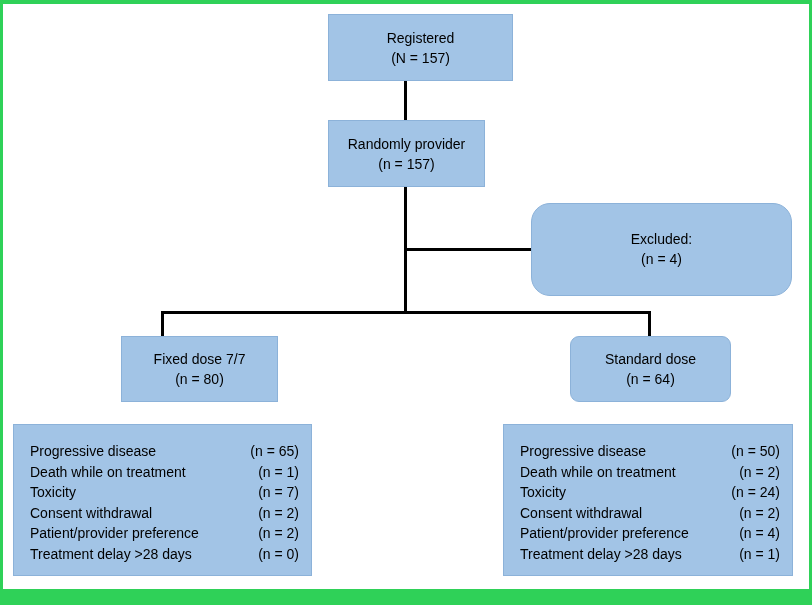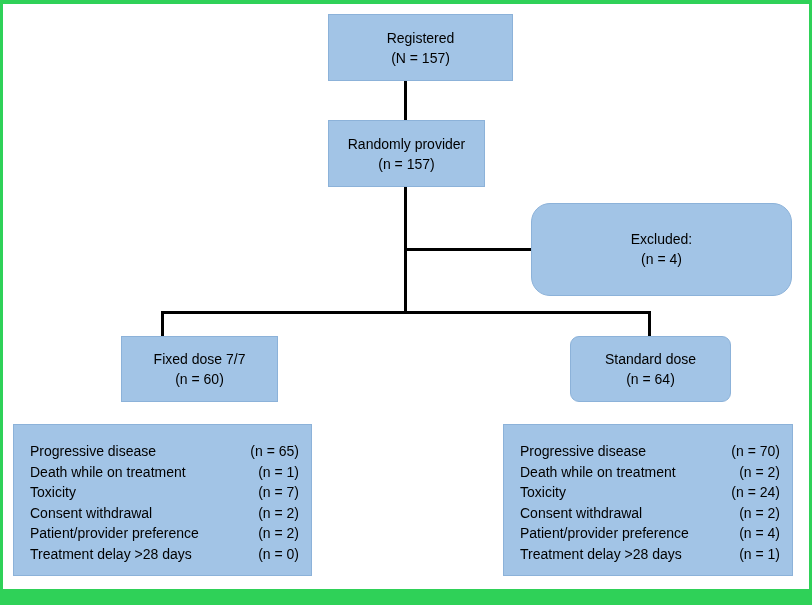--- a/index.html
+++ b/index.html
@@ -103,21 +103,21 @@
     <div>(n = 157)</div>
   </div>
 
   <div class="node node-excluded">
     <div>Excluded:</div>
     <div>(n = 4)</div>
   </div>
 
   <div class="node node-fixed">
     <div>Fixed dose 7/7</div>
-    <div>(n = 60)</div>
+    <div>(n = 80)</div>
   </div>
 
   <div class="node node-standard">
     <div>Standard dose</div>
     <div>(n = 64)</div>
   </div>
 
   <div class="list-node list-fixed">
     <div class="outcome-row">
       <span class="label">Progressive disease</span>
@@ -141,21 +141,21 @@
     </div>
     <div class="outcome-row">
       <span class="label">Treatment delay &gt;28 days</span>
       <span class="value">(n = 0)</span>
     </div>
   </div>
 
   <div class="list-node list-standard">
     <div class="outcome-row">
       <span class="label">Progressive disease</span>
-      <span class="value">(n = 70)</span>
+      <span class="value">(n = 50)</span>
     </div>
     <div class="outcome-row">
       <span class="label">Death while on treatment</span>
       <span class="value">(n = 2)</span>
     </div>
     <div class="outcome-row">
       <span class="label">Toxicity</span>
       <span class="value">(n = 24)</span>
     </div>
     <div class="outcome-row">

